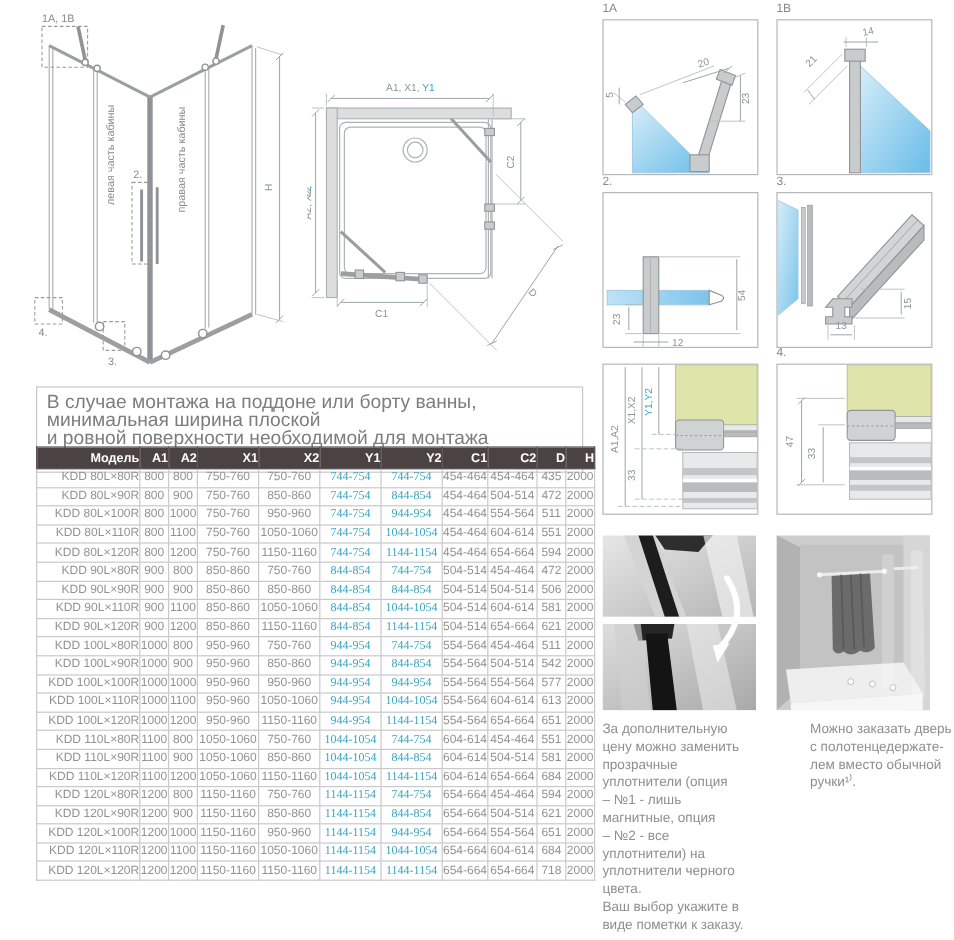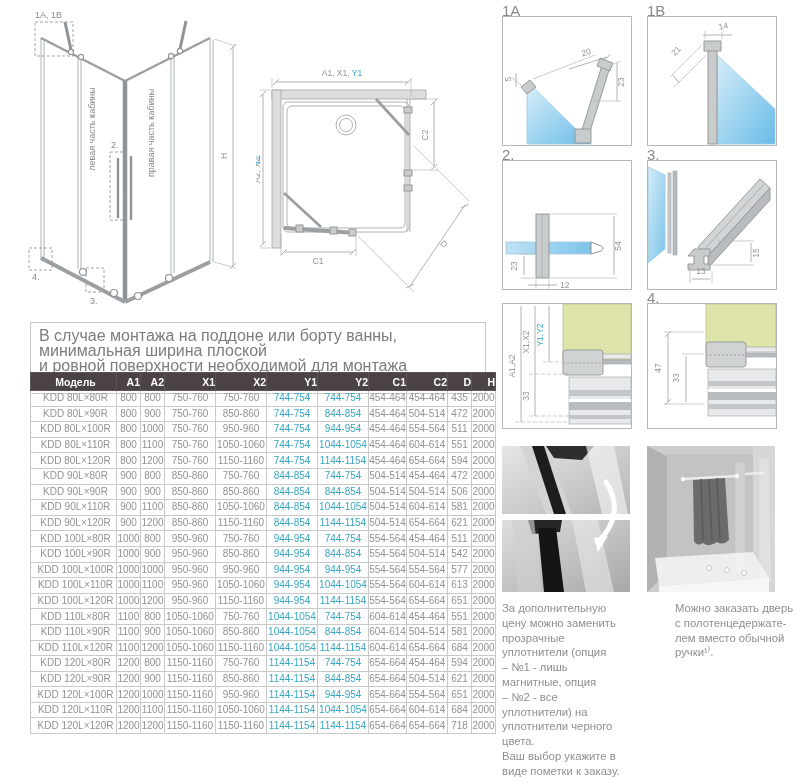--- a/index.html
+++ b/index.html
@@ -9,30 +9,30 @@
   
   #note{left:30px;top:322px;width:438px;border:1px solid #c8c8c8;
         padding:5px 8px;font-size:16px;line-height:15px;color:#7d7d7d;white-space:pre-line;}
   
   #size-table{left:30px;top:372px;width:452px;border-collapse:collapse;table-layout:fixed;
         font-size:10px;color:#929292;}
   #size-table th{background:#4b4243;color:#ffffff;font-size:10.5px;font-weight:bold;
         height:17px;border:1px solid #5d5455;padding:0;text-align:right;}
   #size-table td{border:1px solid #c9c9c9;height:14.6px;line-height:12px;padding:0;
         text-align:center;white-space:nowrap;overflow:hidden;}
-  #size-table .col0{width:81px;text-align:center;padding-left:4px;}
+  #size-table .col0{width:81px;text-align:right;padding-left:4px;}
   #size-table .col1,#size-table .col2{width:23px;}
   #size-table .col3,#size-table .col4,#size-table .col5,#size-table .col6{width:50px;}
   #size-table .col7{width:37px;}
   #size-table .col8{width:40px;}
   #size-table .col9,#size-table .col10{width:23px;}
-  #size-table td.teal{color:#39a5c0;}
+  #size-table td.teal{color:#39a5c0;font-family:Liberation Serif, serif;}
   
   .detail-frame{border:1px solid #b7b7b7;background:#fff;}
-  .detail-label{font-size:15px;color:#8a8a8a;}
+  .detail-label{font-size:10px;color:#8a8a8a;}
   .caption{font-size:11.3px;line-height:14.8px;color:#8f8f8f;white-space:pre-line;}
   .photo{overflow:hidden;}
   svg{display:block;}
   .dim{stroke:#9aa0a3;stroke-width:0.8;fill:none;}
   .ext{stroke:#b3b7b9;stroke-width:0.7;fill:none;}
   .dimtxt{font-size:8.5px;fill:#8f9496;font-family:"Liberation Sans",sans-serif;}
   .tealtxt{fill:#39a5c0;}
   .glassline{stroke:#aeb3b6;stroke-width:1;fill:none;}
   .thick{stroke:#9b9fa2;stroke-width:2.5;fill:none;}
   .dashbox{stroke:#9a9a9a;stroke-width:0.9;stroke-dasharray:3,2;fill:none;}

